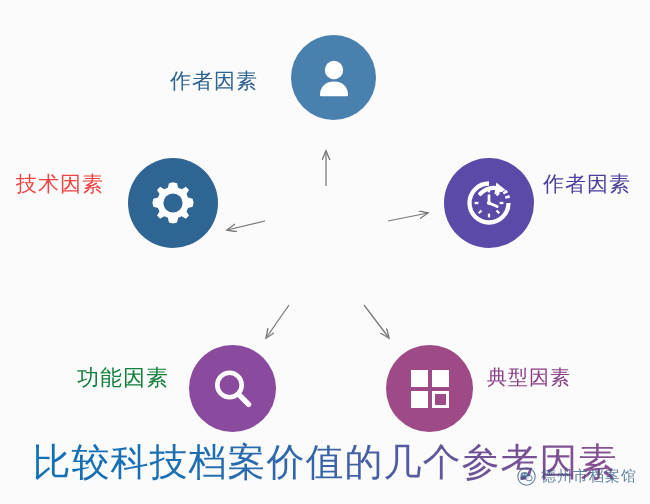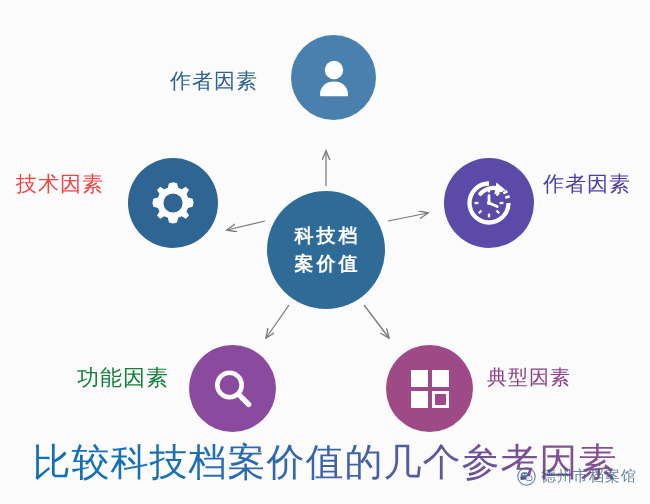--- a/index.html
+++ b/index.html
@@ -211,24 +211,20 @@
           <rect x="4" y="4" width="17" height="17" fill="#ffffff"></rect>
           <rect x="25" y="4" width="17" height="17" fill="#ffffff"></rect>
           <rect x="4" y="25" width="17" height="17" fill="#ffffff"></rect>
           <rect x="26.5" y="26.5" width="14" height="14" fill="none" stroke="#ffffff" stroke-width="3"></rect>
         </svg>
       </span>
     </div>
     <div class="node-label" style="left:487px; top:367px; font-size:20px; color:#8a3f86;">典型因素</div>
   </div>
 
-  <div id="hub">
-    <div class="hub-line">科技档</div>
-    <div class="hub-line">案价值</div>
-  </div>
 
   <div id="caption">比较科技档案价值的几个参考因素</div>
 
   <div id="watermark">
     <span>
       <svg width="19" height="19" viewBox="0 0 24 24" aria-hidden="true">
         <circle cx="12" cy="12" r="11" fill="none" stroke="#27557d" stroke-width="1.4"></circle>
         <ellipse cx="9.6" cy="10.4" rx="5.0" ry="4.0" fill="#27557d"></ellipse>
         <path d="M6.2 13.4 L5.2 16.2 L8.0 14.7 Z" fill="#27557d"></path>
         <ellipse cx="15.0" cy="14.0" rx="4.2" ry="3.4" fill="#ffffff" stroke="#27557d" stroke-width="1.2"></ellipse>

